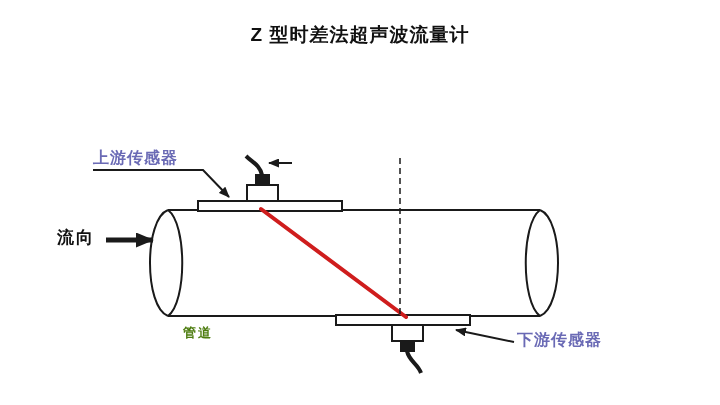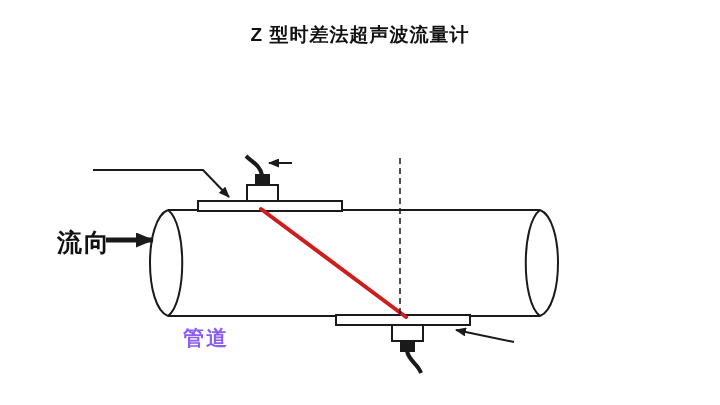--- a/index.html
+++ b/index.html
@@ -31,22 +31,22 @@
     left: 0;
     top: 22px;
     width: 100%;
     text-align: center;
     font-size: 19px;
     font-weight: bold;
     color: #111111;
     letter-spacing: 1px;
   }
   .lbl-blue   { color: #6a6ab5; font-size: 16px; letter-spacing: 1px; }
-  .lbl-flow   { color: #111111; font-size: 25px; letter-spacing: 2px; }
-  .lbl-pipe   { color: #8b5cf6; font-size: 21px; letter-spacing: 2px; }
+  .lbl-flow   { color: #111111; font-size: 17px; letter-spacing: 2px; }
+  .lbl-pipe   { color: #4d7c0f; font-size: 13px; letter-spacing: 2px; }
   .pos-upstream   { left: 93px;  top: 148px; }
   .pos-spacing    { left: 293px; top: 150px; }
   .pos-downstream { left: 517px; top: 330px; }
   .pos-flow       { left: 57px;  top: 226px; }
   .pos-pipe       { left: 183px; top: 324px; }
 </style>
 </head>
 <body>
 
 <div class="stage">
@@ -92,20 +92,22 @@
 
     <path d="M93,170 L203,170 L229,197" fill="none" stroke="#1a1a1a" stroke-width="2" marker-end="url(#arrow-sm)"></path>
 
     <line x1="514" y1="342" x2="456" y2="330" stroke="#1a1a1a" stroke-width="2" marker-end="url(#arrow-sm)"></line>
 
     <line x1="106" y1="240" x2="153" y2="240" stroke="#1a1a1a" stroke-width="5" marker-end="url(#arrow-big)"></line>
   </svg>
 
   <div class="title">Z 型时差法超声波流量计</div>
 
+  <div class="lbl lbl-blue pos-upstream">上游传感器</div>
 
 
+  <div class="lbl lbl-blue pos-downstream">下游传感器</div>
 
   <div class="lbl lbl-flow pos-flow">流向</div>
 
   <div class="lbl lbl-pipe pos-pipe">管道</div>
 
 </div>
 
 </body></html>

